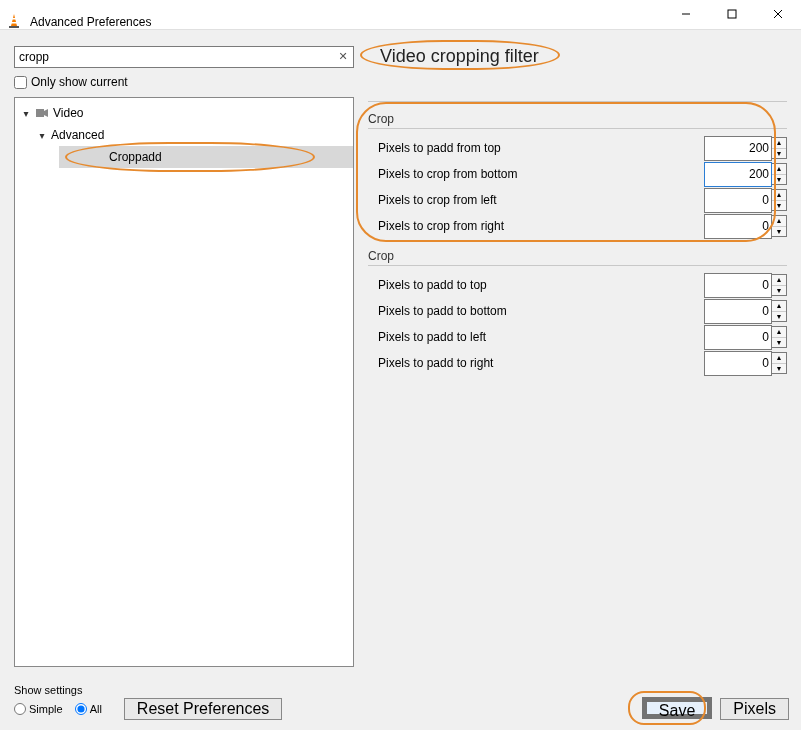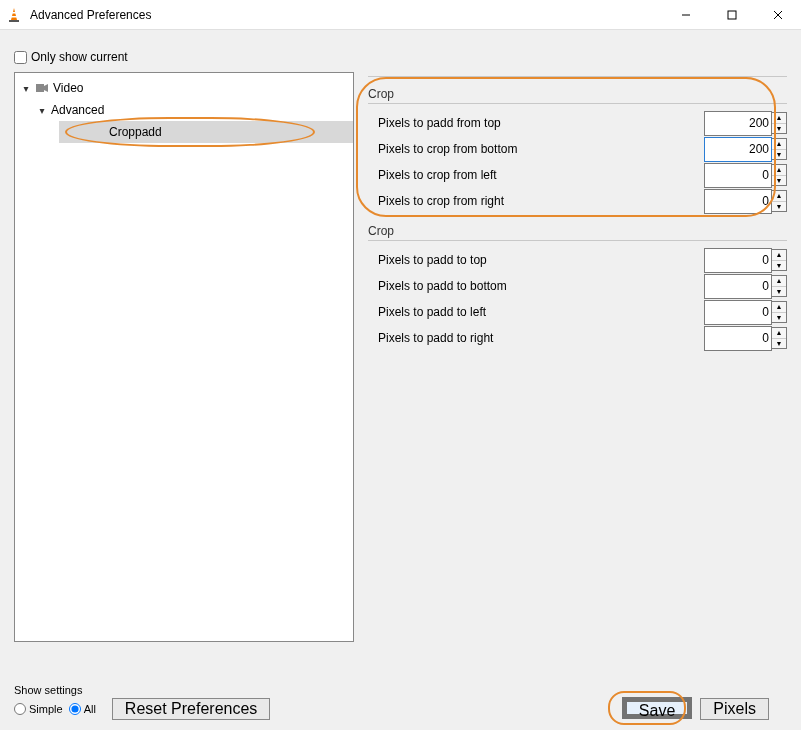--- a/index.html
+++ b/index.html
@@ -1,20 +1,20 @@
 <!DOCTYPE html>
 <html><head>
 <meta charset="utf-8">
 <style>
   * { box-sizing: border-box; font-family: "Segoe UI", Tahoma, sans-serif; }
   html, body { margin:0; padding:0; }
   body { width:801px; height:730px; background:#f0f0f0; overflow:hidden; }
 
   
-  .titlebar { height:30px; background:#fff; display:flex; align-items:center; padding-left:6px; border-bottom:1px solid #e0e0e0; }
+  .titlebar { height:30px; background:#fff; display:flex; align-items:flex-end; padding-left:6px; border-bottom:1px solid #e0e0e0; }
   .app-icon { width:16px; height:16px; margin-right:8px; }
   .title-text { font-size:12px; flex:1; }
   .win-btns { display:flex; }
   .win-btn { width:46px; height:30px; display:flex; align-items:center; justify-content:center; font-size:12px; cursor:default; }
 
   .content { padding:14px 14px 6px 14px; }
 
   
   .top-row { display:flex; align-items:center; gap:14px; }
   .search-wrap { position:relative; width:340px; }
@@ -51,23 +51,23 @@
   .field-label { font-size:12px; }
   .spinner { display:flex; align-items:center; }
   .spinner input { width:68px; height:25px; border:1px solid #7a7a7a; font-size:12px; text-align:right; padding-right:2px; }
   .spinner input.hl { border:1px solid #2a7dd4; }
   .spin-btns { display:flex; flex-direction:column; border:1px solid #7a7a7a; border-left:0; }
   .spin-btns span { width:14px; height:10px; font-size:7px; line-height:9px; text-align:center; background:#f6f6f6; display:block; }
   .spin-btns span + span { border-top:1px solid #ccc; }
   .group .circle-a { left:-12px; top:-10px; width:420px; height:140px; border-radius:30px; }
 
   
-  .bottom { position:absolute; left:14px; right:32px; bottom:10px; display:flex; align-items:flex-end; }
+  .bottom { position:absolute; left:14px; right:12px; bottom:10px; display:flex; align-items:flex-end; }
   .show-col { font-size:11px; }
-  .radio-row { display:flex; align-items:center; gap:6px; margin-top:2px; }
+  .radio-row { display:flex; align-items:center; gap:12px; margin-top:2px; }
   .radio-row label { display:flex; align-items:center; gap:3px; font-size:11px; }
   .radio-row input { margin:0; width:12px; height:12px; }
   .btn { height:22px; padding:0 12px; font-size:16px; border:1px solid #888; background:#e9e9e9; cursor:default; }
   .btn.primary { border:5px solid #737373; background:#e6f0fb; }
   .spacer { flex:1; }
   .bottom .btn { margin-left:8px; }
   .save-wrap { position:relative; }
   .save-wrap .circle-a { left:-6px; top:-6px; width:78px; height:34px; border-radius:16px; }
 </style>
 </head>
@@ -95,20 +95,30 @@
     <div class="win-btn">
       <svg width="10" height="10">
           <line x1="1" y1="1" x2="9" y2="9" stroke="#000"></line>
           <line x1="9" y1="1" x2="1" y2="9" stroke="#000"></line>
         </svg>
     </div>
   </div>
 </div>
 
 <div class="content">
+  <div class="top-row">
+    <div class="search-wrap">
+      <input class="search-input" value="cropp" style="">
+      <span class="search-clear">✕</span>
+    </div>
+    <div class="heading">
+      <span>Video cropping filter</span>
+      <span class="circle-a"></span>
+    </div>
+  </div>
 
   <div class="check-row">
     <input type="checkbox" style="">
     <span>Only show current</span>
   </div>
 
   <div class="split">
     <div class="tree-pane">
       <div class="tree">
         <div class="tree-row">

